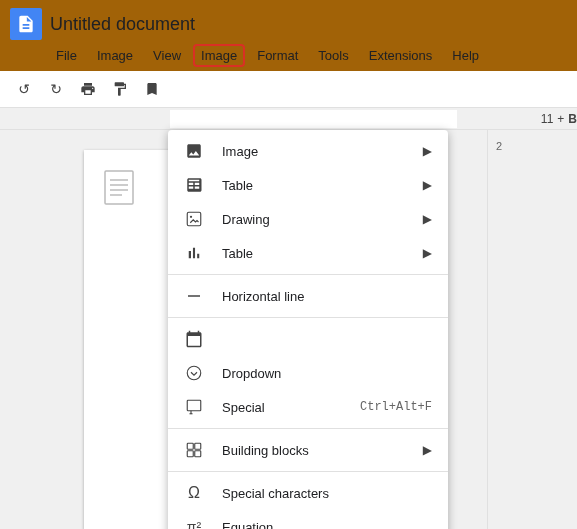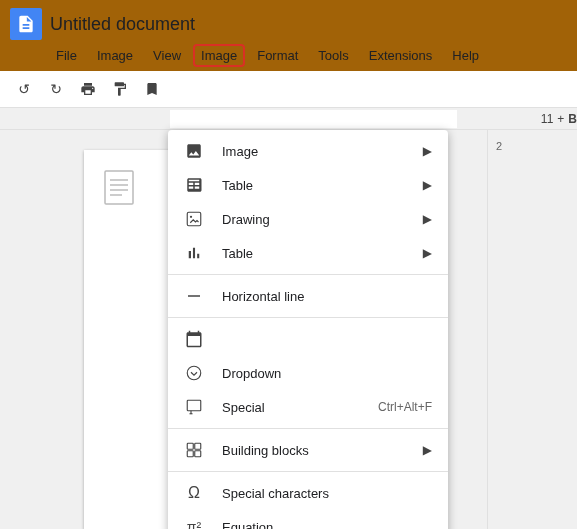--- a/index.html
+++ b/index.html
@@ -181,20 +181,21 @@
     }
 
     .item-label {
       flex: 1;
       font-size: 13px;
     }
 
     .item-shortcut {
       color: #666;
       font-size: 12px;
+      font-family: Liberation Mono, monospace;
     }
 
     .item-arrow {
       color: #444;
       font-size: 12px;
     }
 
     
     .ruler-area {
       background: #f0f0f0;

